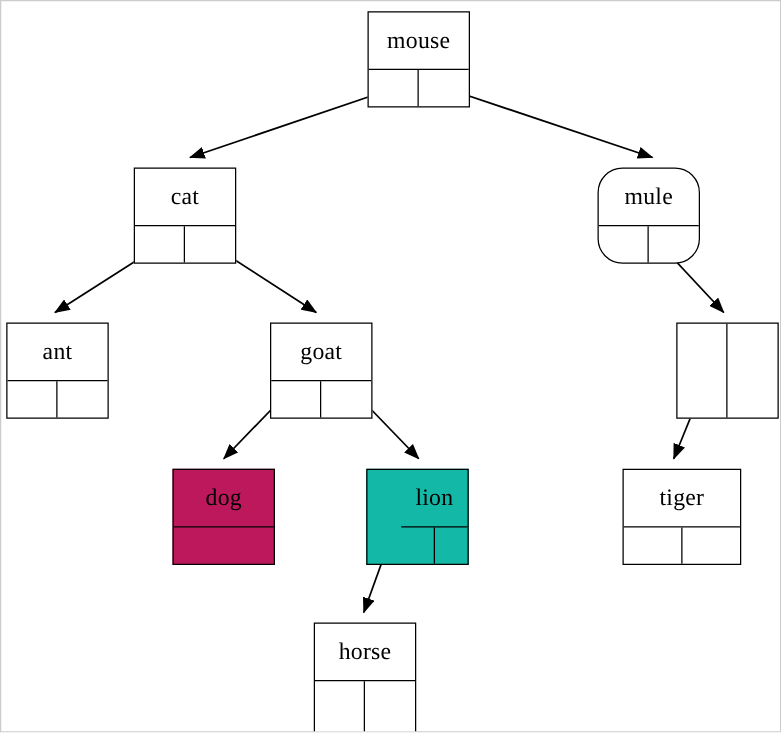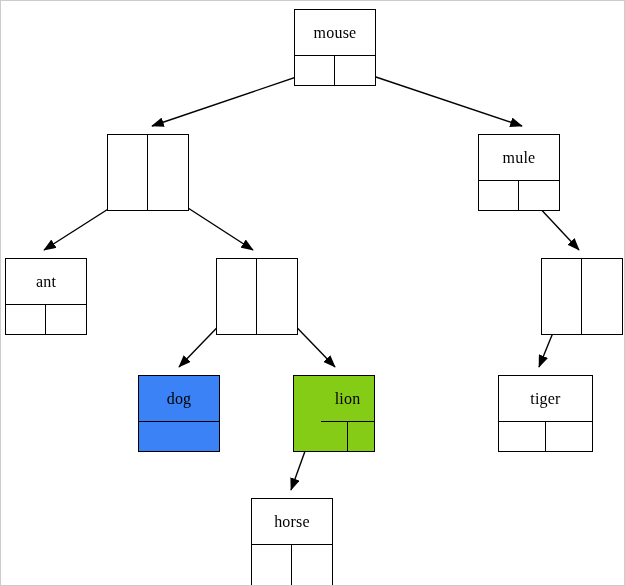--- a/index.html
+++ b/index.html
@@ -33,21 +33,21 @@
     border: 1.6px solid #000000;
     background: #ffffff;
     display: flex;
     flex-direction: column;
   }
   .node-label {
     flex: 0 0 46px;
     display: flex;
     align-items: center;
     justify-content: center;
-    font-size: 16px;
+    font-size: 19px;
     color: #000000;
     letter-spacing: 0.2px;
     border-bottom: 1.6px solid #000000;
     box-sizing: border-box;
     user-select: none;
   }
   .node-ptrs {
     flex: 1 1 auto;
     display: flex;
     box-sizing: border-box;
@@ -86,59 +86,61 @@
 
   <div id="nodes">
       <div class="node" style="left: 293px; top: 8px; width: 82px; height: 77px; border-color: rgb(0, 0, 0); background: rgb(255, 255, 255);">
         <div class="node-label">mouse</div>
         <div class="node-ptrs">
           <div class="ptr-cell left"></div>
           <div class="ptr-cell right"></div>
         </div>
       </div>
       <div class="node" style="left: 106px; top: 133px; width: 82px; height: 77px; border-color: rgb(0, 0, 0); background: rgb(255, 255, 255);">
+        <div class="node-label">cat</div>
         <div class="node-ptrs">
           <div class="ptr-cell left"></div>
           <div class="ptr-cell right"></div>
         </div>
       </div>
-      <div class="node" style="left: 477px; top: 133px; width: 82px; height: 77px; border-color: rgb(0, 0, 0); background: rgb(255, 255, 255);">
+      <div class="node" style="left: 477px; top: 133px; width: 82px; height: 77px; border-color: rgb(0, 0, 0); background: rgb(255, 255, 255); border-radius: 20px;">
         <div class="node-label">mule</div>
         <div class="node-ptrs">
           <div class="ptr-cell left"></div>
           <div class="ptr-cell right"></div>
         </div>
       </div>
       <div class="node" style="left: 4px; top: 257px; width: 82px; height: 77px; border-color: rgb(0, 0, 0); background: rgb(255, 255, 255);">
         <div class="node-label">ant</div>
         <div class="node-ptrs">
           <div class="ptr-cell left"></div>
           <div class="ptr-cell right"></div>
         </div>
       </div>
       <div class="node" style="left: 215px; top: 257px; width: 82px; height: 77px; border-color: rgb(0, 0, 0); background: rgb(255, 255, 255);">
+        <div class="node-label">goat</div>
         <div class="node-ptrs">
           <div class="ptr-cell left"></div>
           <div class="ptr-cell right"></div>
         </div>
       </div>
       <div class="node" style="left: 540px; top: 257px; width: 82px; height: 77px; border-color: rgb(0, 0, 0); background: rgb(255, 255, 255);">
         <div class="node-ptrs">
           <div class="ptr-cell left"></div>
           <div class="ptr-cell right"></div>
         </div>
       </div>
-      <div class="node" style="left: 137px; top: 374px; width: 82px; height: 77px; border-color: rgb(0, 0, 0); background: #3b82f6; gap: 40px;">
+      <div class="node" style="left: 137px; top: 374px; width: 82px; height: 77px; border-color: rgb(0, 0, 0); background: #be185d; gap: 40px;">
         <div class="node-label">dog</div>
         <div class="node-ptrs">
           <div class="ptr-cell left"></div>
           <div class="ptr-cell right"></div>
         </div>
       </div>
-      <div class="node" style="left: 292px; top: 374px; width: 82px; height: 77px; border-color: rgb(0, 0, 0); background: #84cc16; padding-left: 27px;">
+      <div class="node" style="left: 292px; top: 374px; width: 82px; height: 77px; border-color: rgb(0, 0, 0); background: #14b8a6; padding-left: 27px;">
         <div class="node-label">lion</div>
         <div class="node-ptrs">
           <div class="ptr-cell left"></div>
           <div class="ptr-cell right"></div>
         </div>
       </div>
       <div class="node" style="left: 497px; top: 374px; width: 95px; height: 77px; border-color: rgb(0, 0, 0); background: rgb(255, 255, 255);">
         <div class="node-label">tiger</div>
         <div class="node-ptrs">
           <div class="ptr-cell left"></div>

